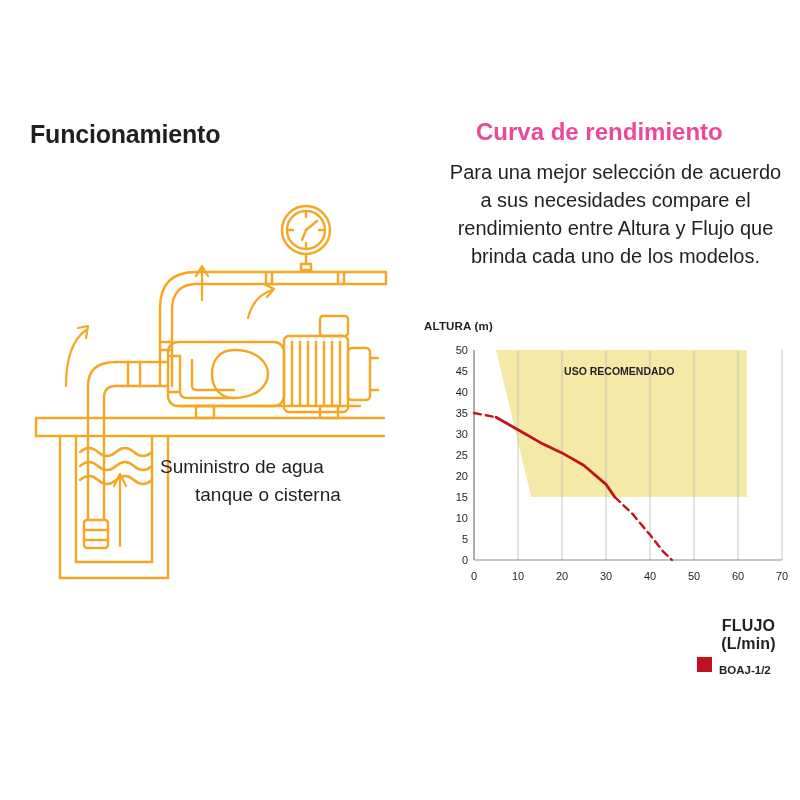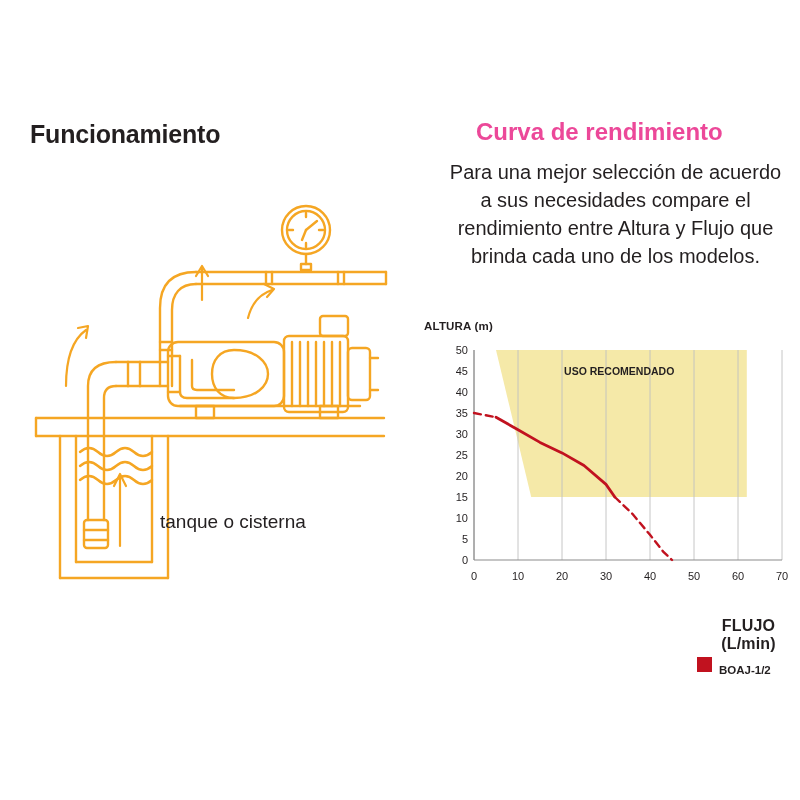--- a/index.html
+++ b/index.html
@@ -41,21 +41,21 @@
     height: 420px;
   }
   #caption-line1, #caption-line2 {
     position: absolute;
     left: 160px;
     font-size: 19px;
     color: #231f20;
     white-space: nowrap;
   }
   #caption-line1 { top: 456px; }
-  #caption-line2 { top: 511px; }
+  #caption-line2 { top: 484px; margin-left: 35px; }
 
   
   #right-panel {
     position: absolute;
     left: 400px;
     top: 0;
     width: 400px;
     height: 800px;
   }
   #right-title {
@@ -231,20 +231,21 @@
         <path d="M100 356 L100 286" stroke-width="2.2"></path>
         <path d="M94 296 L100 284 L106 296" stroke-width="2.2"></path>
         <path d="M46 196 C 46 168 52 150 66 140" stroke-width="2.2"></path>
         <path d="M58 138 L68 136 L66 148" stroke-width="2.2"></path>
         <path d="M228 128 C 232 112 240 104 252 100" stroke-width="2.2"></path>
         <path d="M244 94 L254 99 L247 107" stroke-width="2.2"></path>
       </g>
     </svg>
   </div>
 
+  <div id="caption-line1">Suministro de agua</div>
   <div id="caption-line2">tanque o cisterna</div>
 </div>
 
 <div id="right-panel">
 
   <div id="right-title">Curva de rendimiento</div>
   <div id="right-paragraph">Para una mejor selección de acuerdo a sus necesidades compare el rendimiento entre Altura y Flujo que brinda cada uno de los modelos.</div>
 
   <div id="chart-block">
     <div id="y-axis-title">ALTURA (m)</div>

